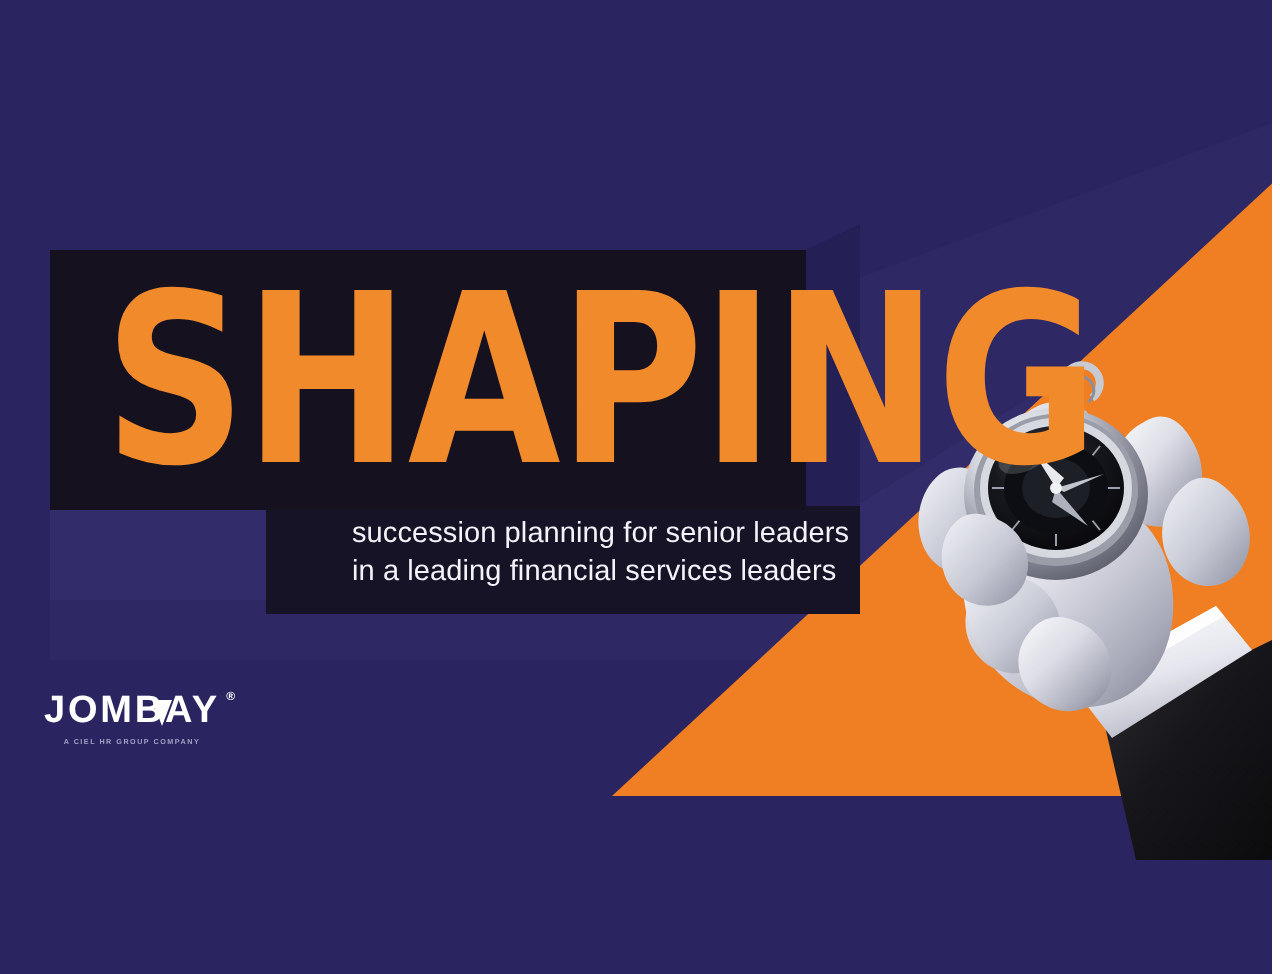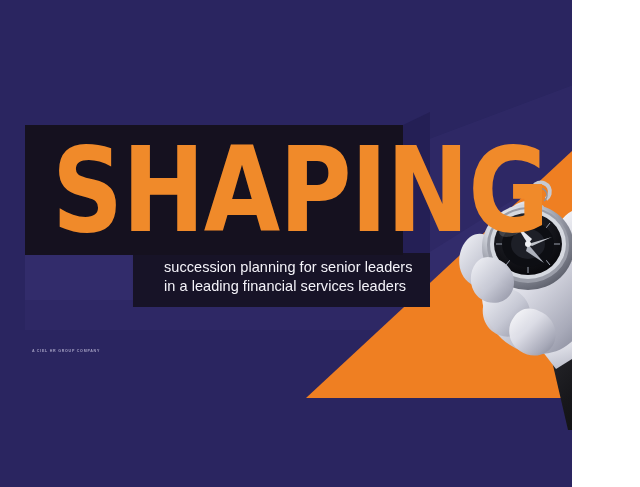--- a/index.html
+++ b/index.html
@@ -2,21 +2,21 @@
 <html><head>
 <meta charset="utf-8">
 <style>
   html, body {
     margin: 0;
     padding: 0;
     background: #ffffff;
   }
   #slide {
     position: relative;
-    width: 572px;
+    width: 636px;
     height: 487px;
     overflow: hidden;
     background: #0f172a;
     font-family: "Liberation Sans", sans-serif;
   }
 
   
   .bg-base {
     position: absolute;
     inset: 0;
@@ -100,21 +100,21 @@
     letter-spacing: -1px;
     transform: scaleX(0.93);
     transform-origin: left center;
     white-space: nowrap;
     user-select: none;
   }
 
   
   .subtitle {
     position: absolute;
-    left: 164px;
+    left: 176px;
     top: 258px;
     color: #f4f3f9;
     font-size: 14.5px;
     line-height: 19px;
     font-weight: 400;
     letter-spacing: 0.05px;
     white-space: nowrap;
   }
   .subtitle .line { display: block; }
 
@@ -299,16 +299,21 @@
   <div class="title-plate"></div>
 
   <div class="headline">SHAPING</div>
 
   <div class="subtitle">
     <span class="line">succession planning for senior leaders</span>
     <span class="line">in a leading financial services leaders</span>
   </div>
 
   <div class="logo">
+    <span class="logo-word">
+      <span>JOMBAY</span>
+      <span class="logo-tri"></span>
+      <span class="logo-reg">®</span>
+    </span>
     <span class="logo-tagline">A CIEL HR GROUP COMPANY</span>
   </div>
 
 </div>
 
 </body></html>

